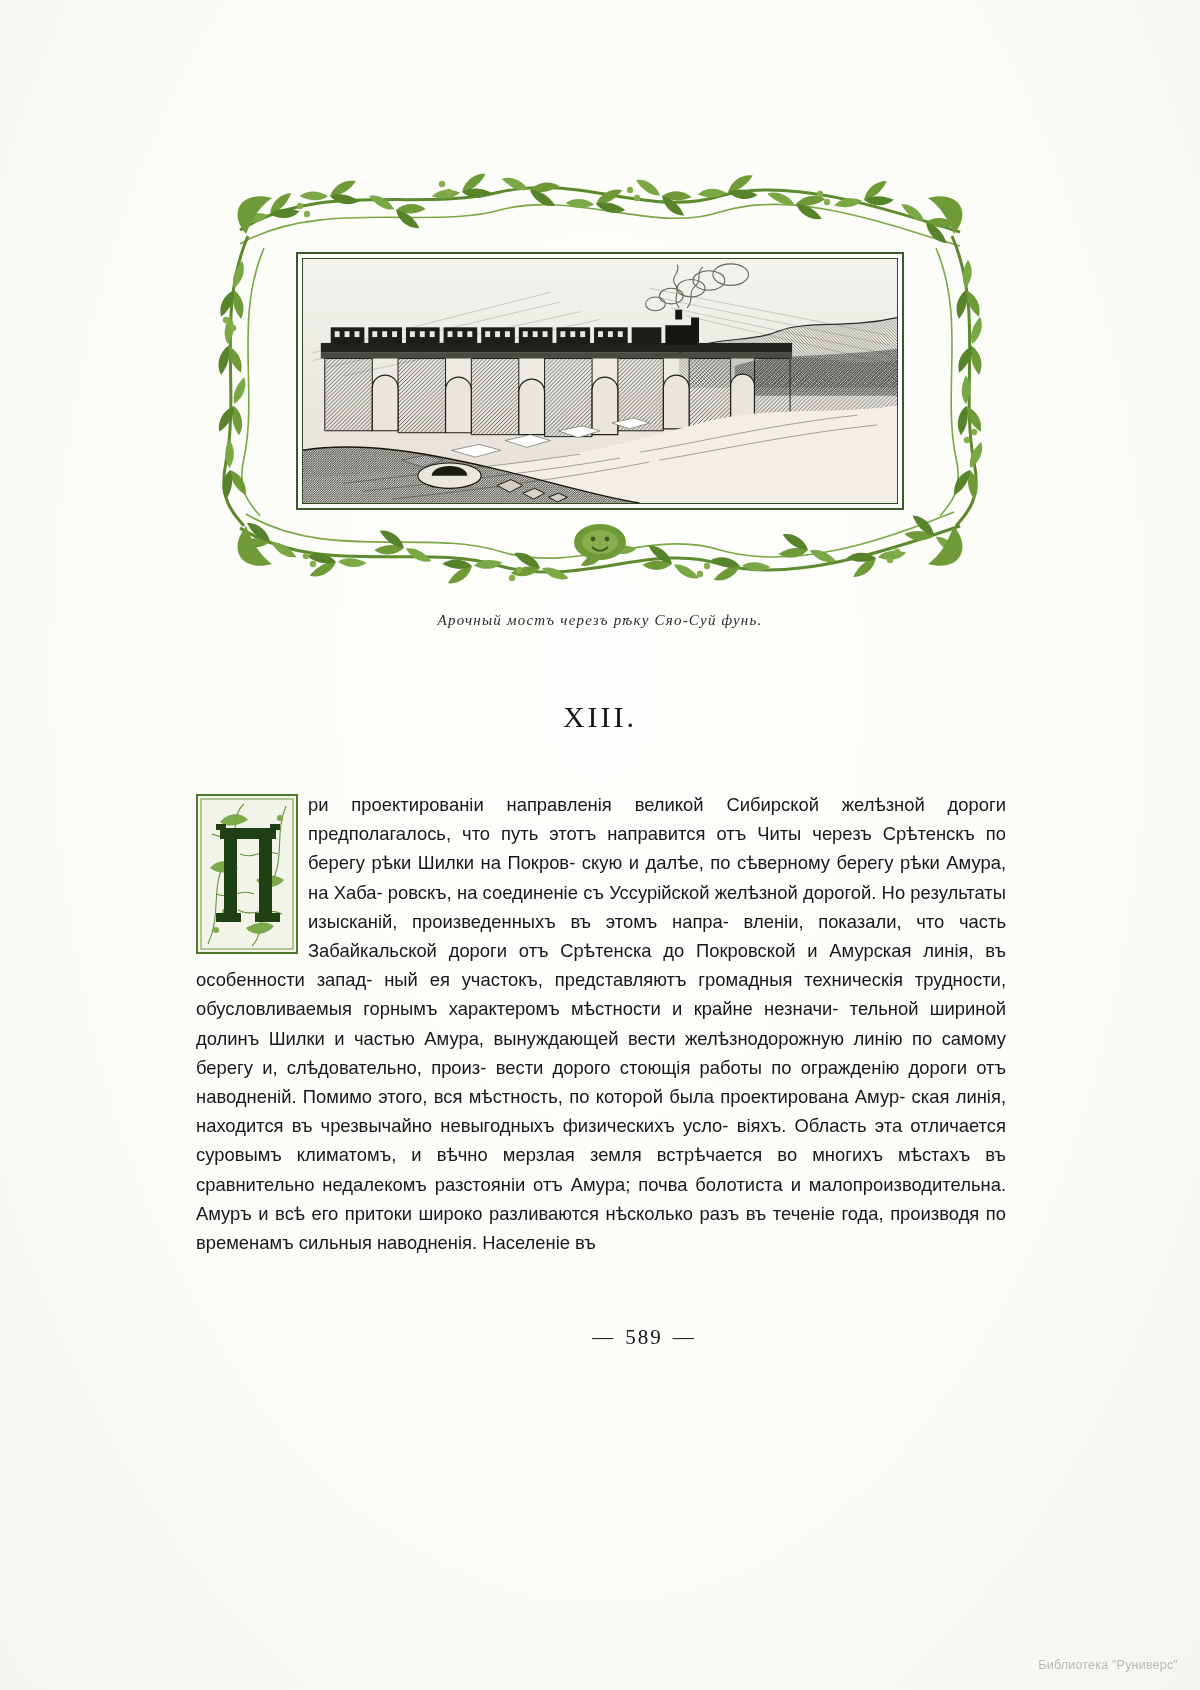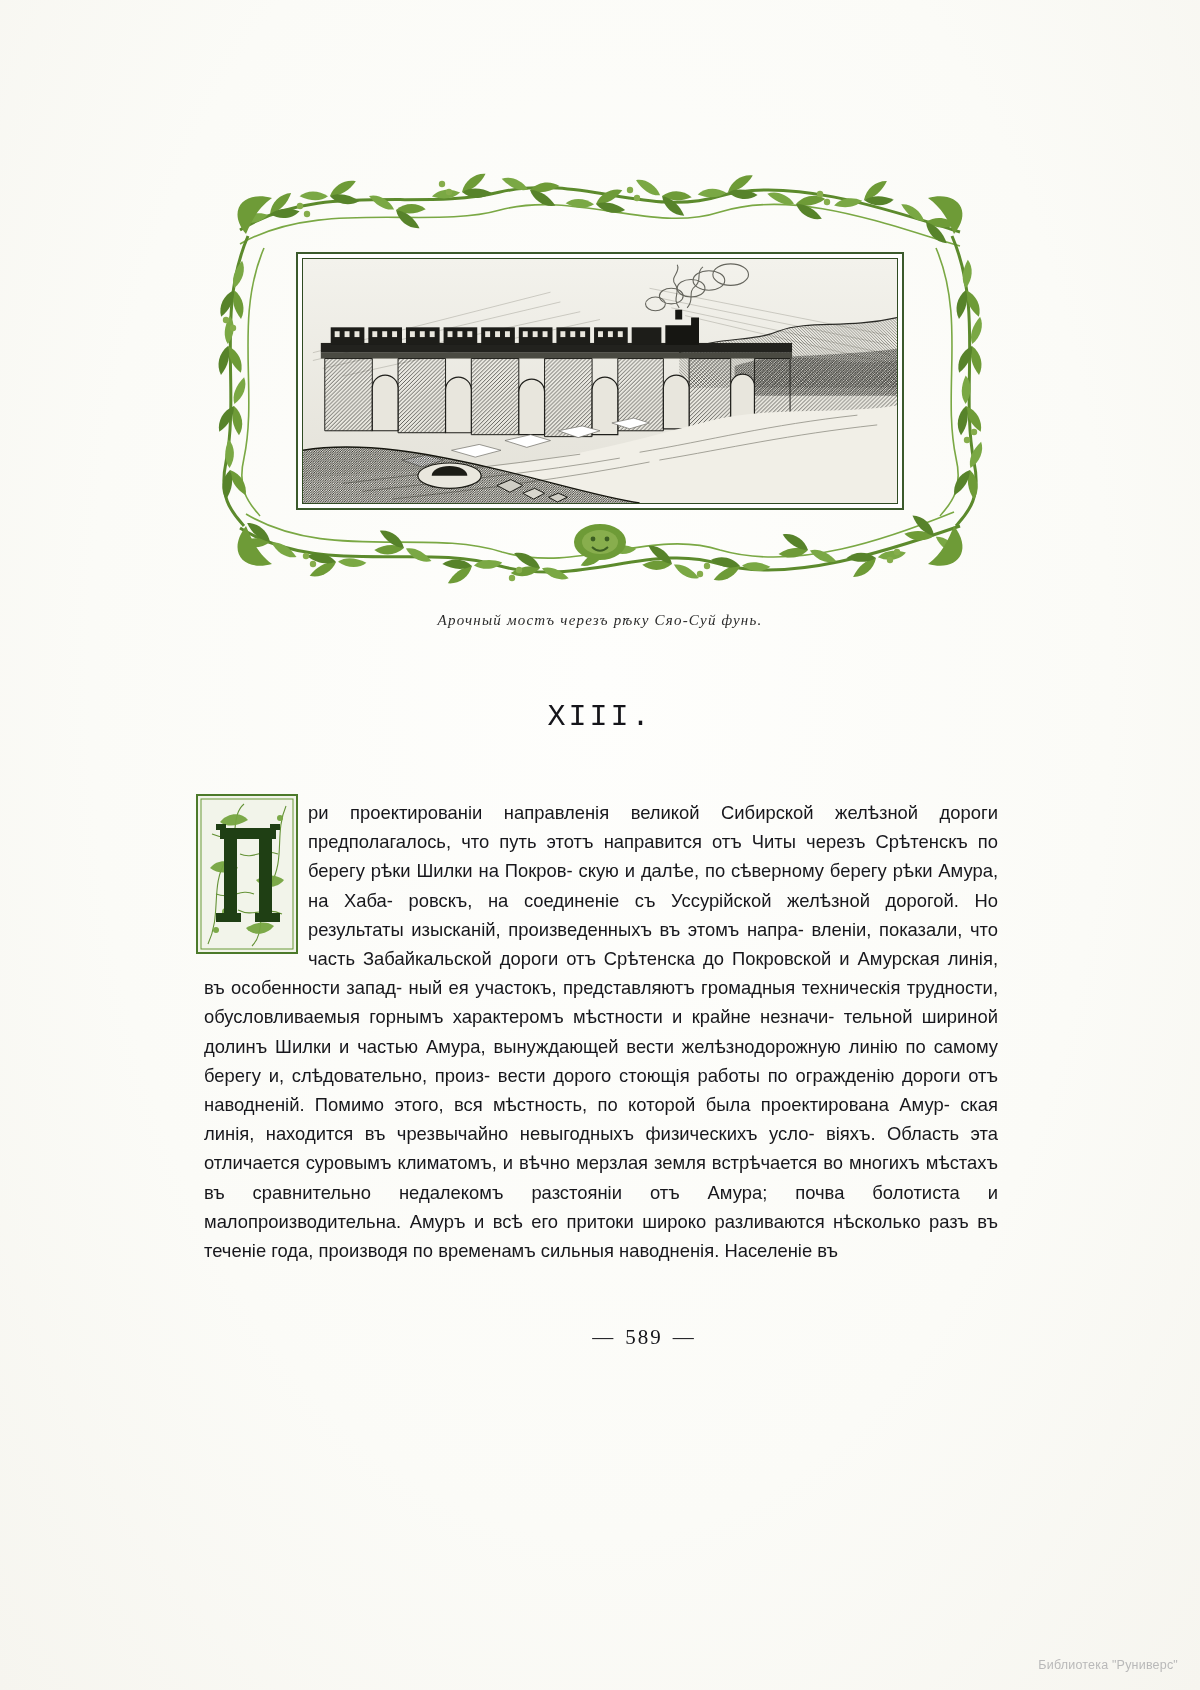--- a/index.html
+++ b/index.html
@@ -74,21 +74,21 @@
   
   .chapter-number {
     position: absolute;
     left: 0;
     top: 700px;
     width: 100%;
     text-align: center;
     font-size: 30px;
     letter-spacing: 3px;
     color: #15151a;
-    font-family: Liberation Mono, monospace;
+    font-family: Liberation Serif, serif;
   }
 
   
   .body-text {
     position: absolute;
     left: 196px;
     top: 790px;
     width: 810px;
     font-size: 18.4px;
     line-height: 29.2px;
@@ -98,21 +98,21 @@
   }
   .dropcap {
     float: left;
     width: 102px;
     height: 160px;
     margin: 4px 10px 0 0;
     shape-outside: margin-box;
   }
   .dropcap svg { display: block; width: 100%; height: 100%; }
 
-  .body-text p { margin: 8px; }
+  .body-text p { margin: 0; }
 
   .folio {
     position: absolute;
     left: 0;
     top: 1325px;
     width: 100%;
     text-align: center;
     font-size: 21px;
     letter-spacing: 2px;
     color: #15151a;

